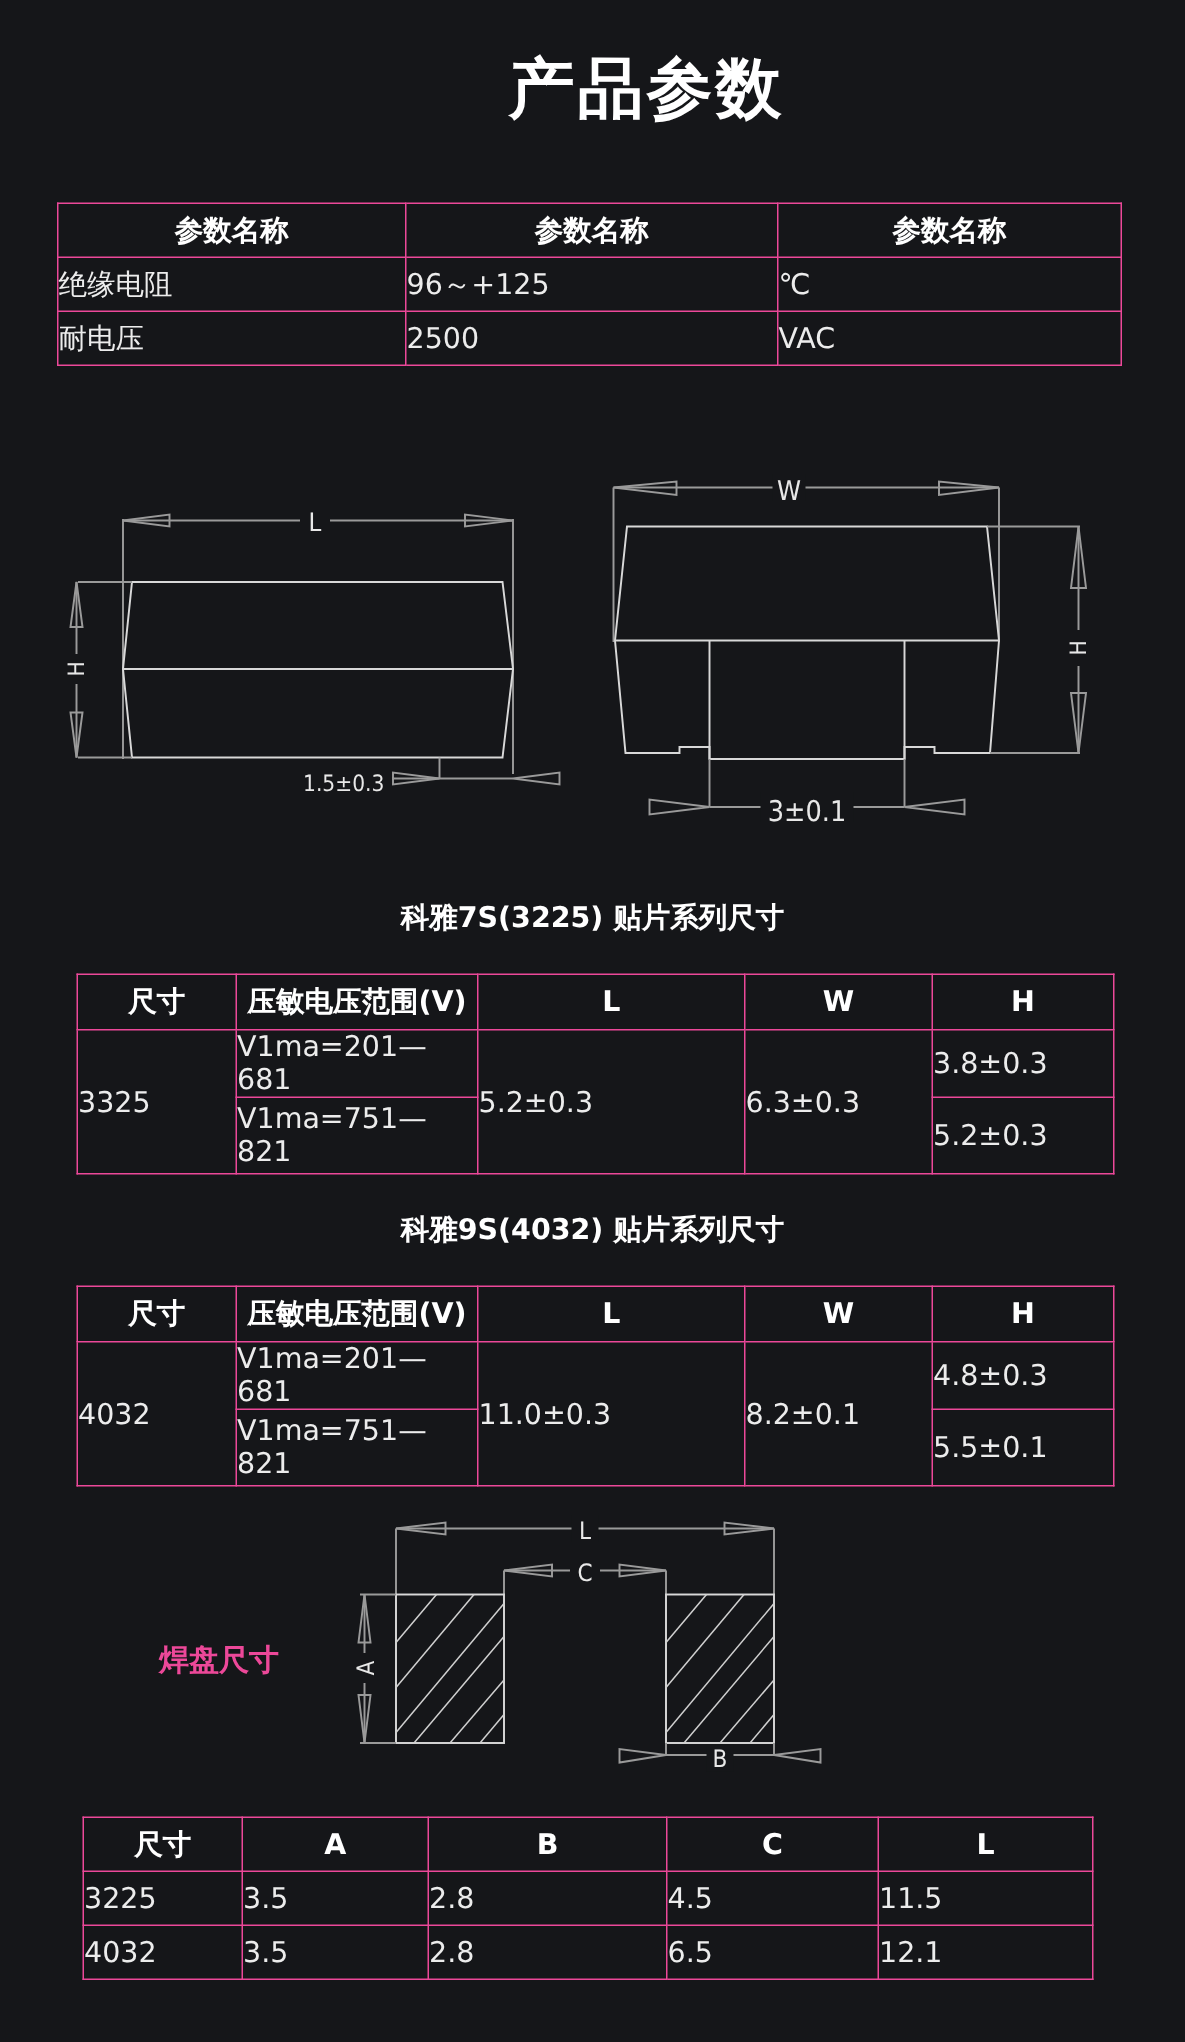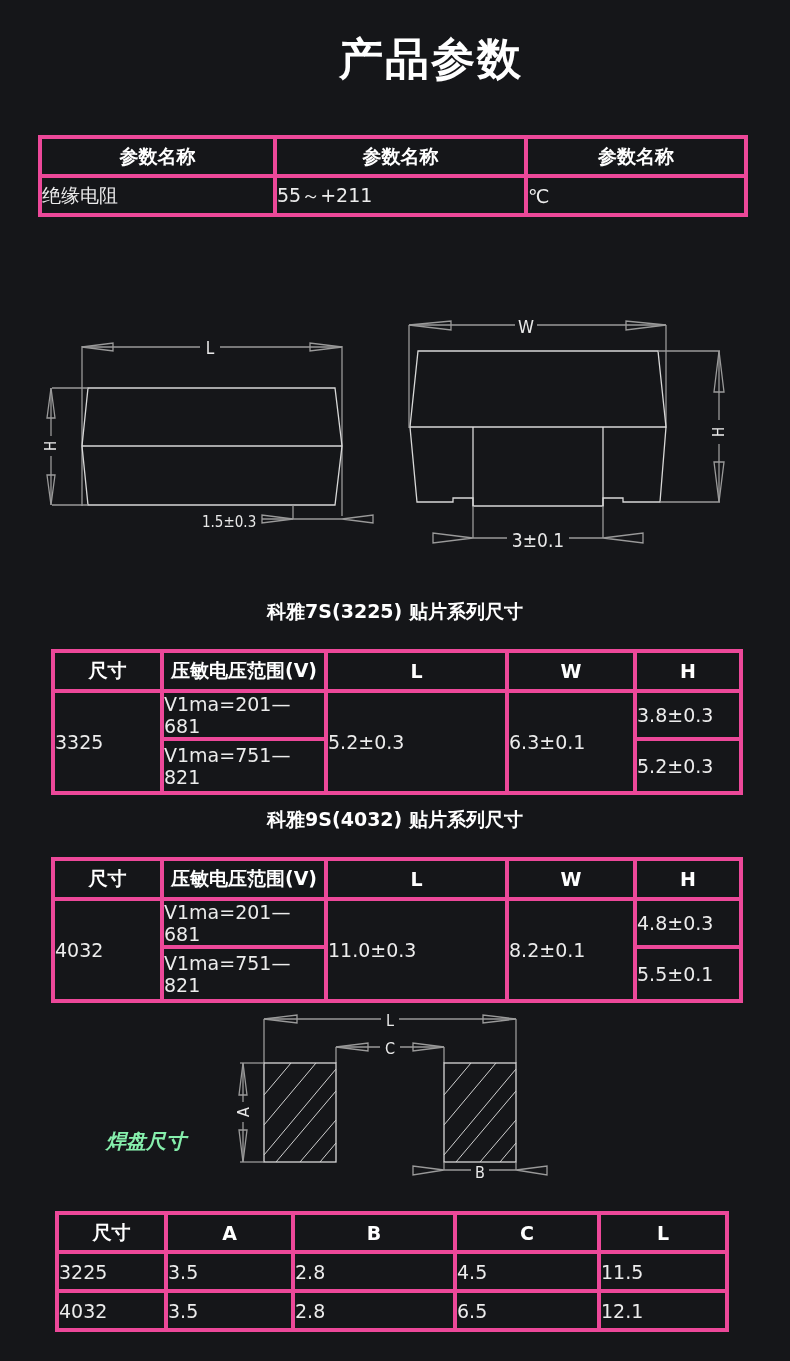--- a/index.html
+++ b/index.html
@@ -6,56 +6,61 @@
   body {
     width: 790px; height: 1361px; background: #151619; color: #f2f2f2;
     font-family: "DejaVu Sans", "Liberation Sans", sans-serif;
     position: relative; overflow: hidden;
   }
   .title {
     position: absolute; left: 0; top: 30px; width: 790px; text-align: center;
     font-size: 44px; font-weight: bold; letter-spacing: 2px; color: #ffffff; margin-left: 36px;
   }
   table { border-collapse: collapse; position: absolute; color: #ececec; }
-  td, th { border: 4px solid #ec4899; padding: 0; font-weight: normal; }
+  td, th { border: 1px solid #ec4899; padding: 0; font-weight: normal; }
   th { font-weight: bold; color: #ffffff; }
   .t1 { left: 38px; top: 135px; width: 710px; font-size: 19px; }
   .t1 th, .t1 td { height: 35px; }
   .t2 { left: 51px; top: 649px; width: 692px; font-size: 19px; }
   .t3 { left: 51px; top: 857px; width: 692px; font-size: 19px; }
   .t2 th, .t3 th { height: 36px; }
   .t2 td, .t3 td { height: 42px; margin-top: 32px; }
   .t4 { left: 55px; top: 1211px; width: 674px; font-size: 19px; }
   .t4 th, .t4 td { height: 35px; }
   .subtitle {
     position: absolute; left: 0; width: 790px; text-align: center;
     font-size: 19px; font-weight: bold; color: #ffffff;
   }
   .pad-label {
-    position: absolute; left: 106px; top: 1128px; font-size: 20px; font-weight: bold; color: #86efac; font-style: italic;
+    position: absolute; left: 106px; top: 1093px; font-size: 20px; font-weight: bold; color: #ec4899;
   }
   svg { position: absolute; left: 0; top: 0; }
   .dimtext { font-family: "DejaVu Sans Condensed", "DejaVu Sans", sans-serif; fill: #e8e8e8; }
 </style>
 </head>
 <body>
 
 <div class="title">产品参数</div>
 
 <table class="t1">
   <tbody>
       <tr>
     <th style="width:231px">参数名称</th>
     <th style="width:247px">参数名称</th>
     <th>参数名称</th>
   </tr>
   <tr>
     <td>绝缘电阻</td>
-    <td>55～+211</td>
+    <td>96～+125</td>
     <td>℃</td>
+  </tr>
+  <tr>
+    <td>耐电压</td>
+    <td>2500</td>
+    <td>VAC</td>
   </tr>
 </tbody>
   </table>
 
 <svg width="790" height="1361" viewBox="0 0 790 1361">
   <g fill="none" stroke="#d8d8d8" stroke-width="1.3">
 
     <g>
       <line x1="82" y1="346" x2="82" y2="506" stroke="#9a9a9a"></line>
       <line x1="342" y1="346" x2="342" y2="516" stroke="#9a9a9a"></line>
@@ -165,21 +170,21 @@
     <th style="width:105px">尺寸</th>
     <th style="width:160px">压敏电压范围(V)</th>
     <th style="width:177px">L</th>
     <th style="width:124px">W</th>
     <th>H</th>
   </tr>
   <tr>
     <td rowspan="2">3325</td>
     <td style="height:34px">V1ma=201—681</td>
     <td rowspan="2">5.2±0.3</td>
-    <td rowspan="2">6.3±0.1</td>
+    <td rowspan="2">6.3±0.3</td>
     <td style="height:34px">3.8±0.3</td>
   </tr>
   <tr>
     <td style="height:50px">V1ma=751—821</td>
     <td style="height:50px">5.2±0.3</td>
   </tr>
 </tbody>
   </table>
 
 <div class="subtitle" style="top:807px;">科雅9S(4032) 贴片系列尺寸</div>

